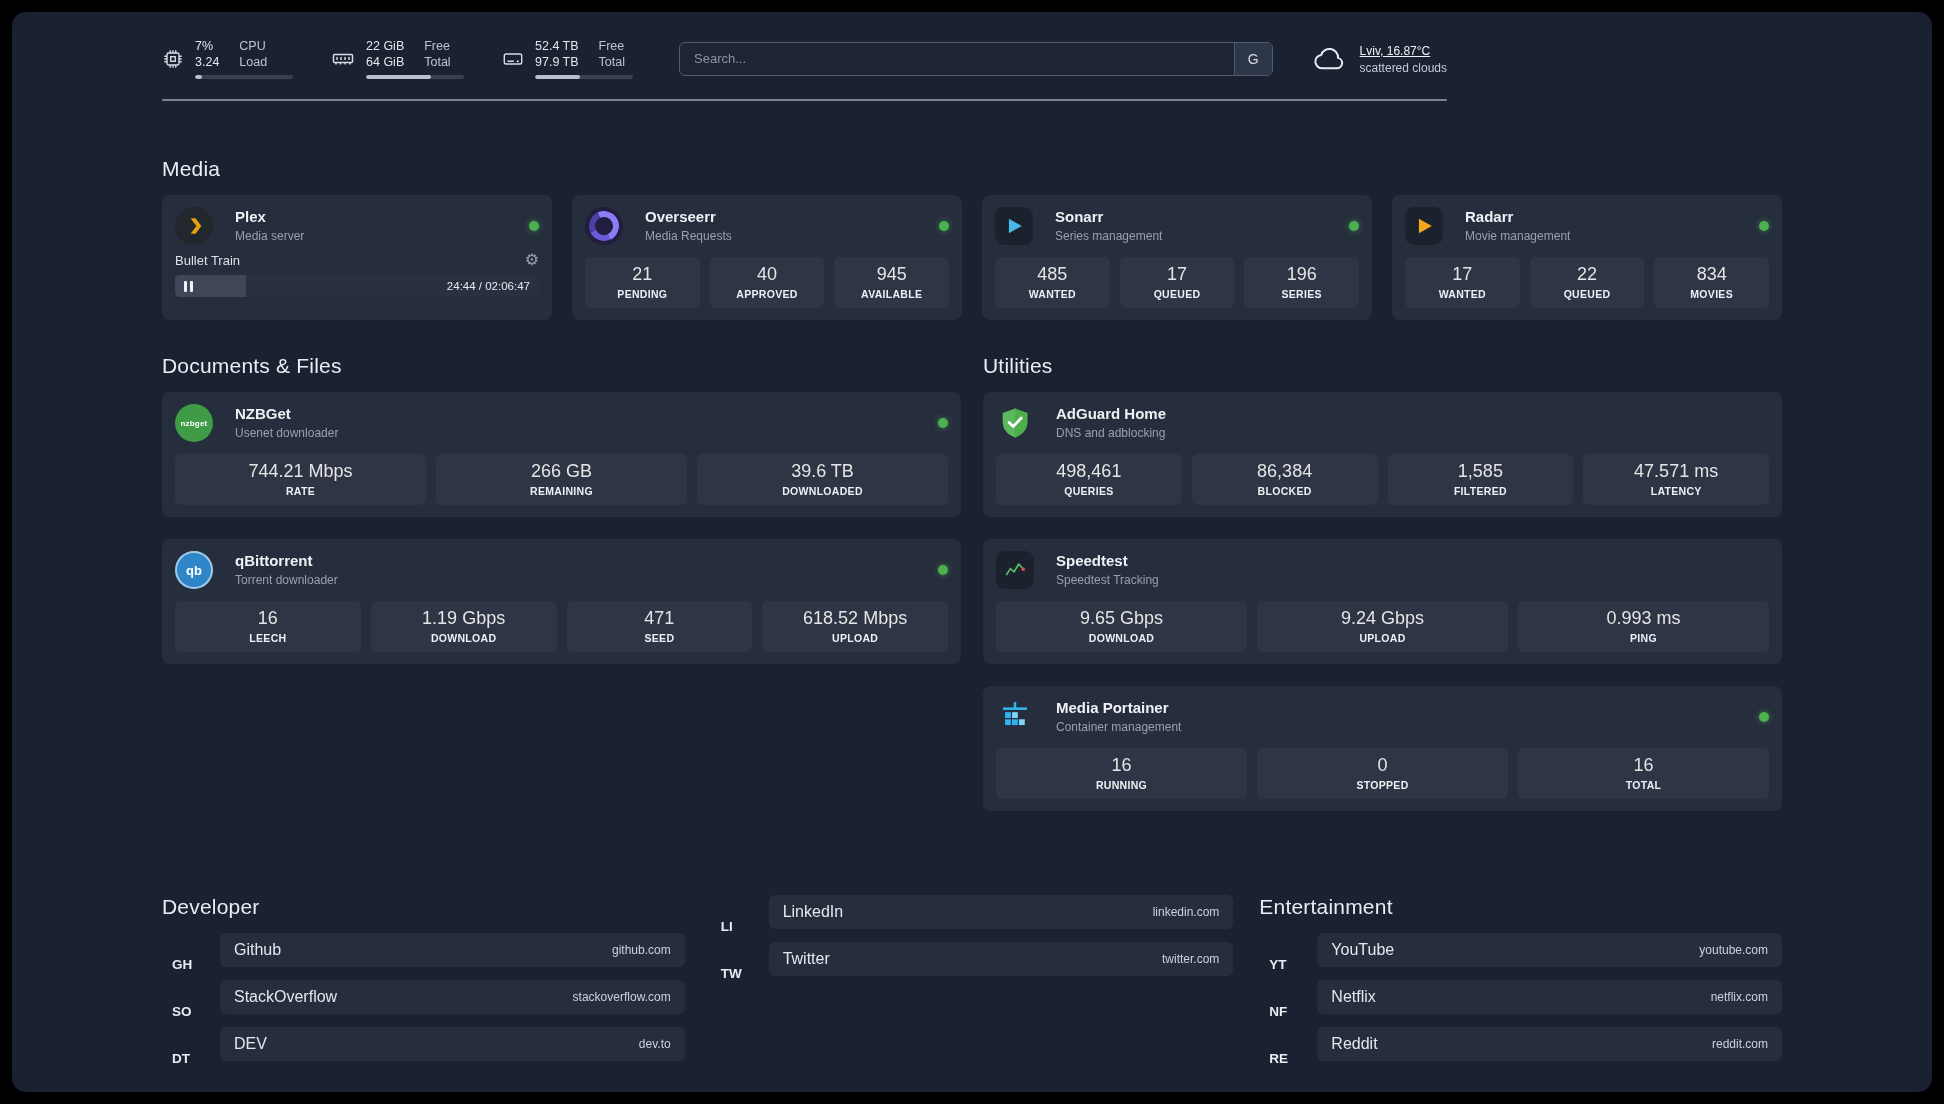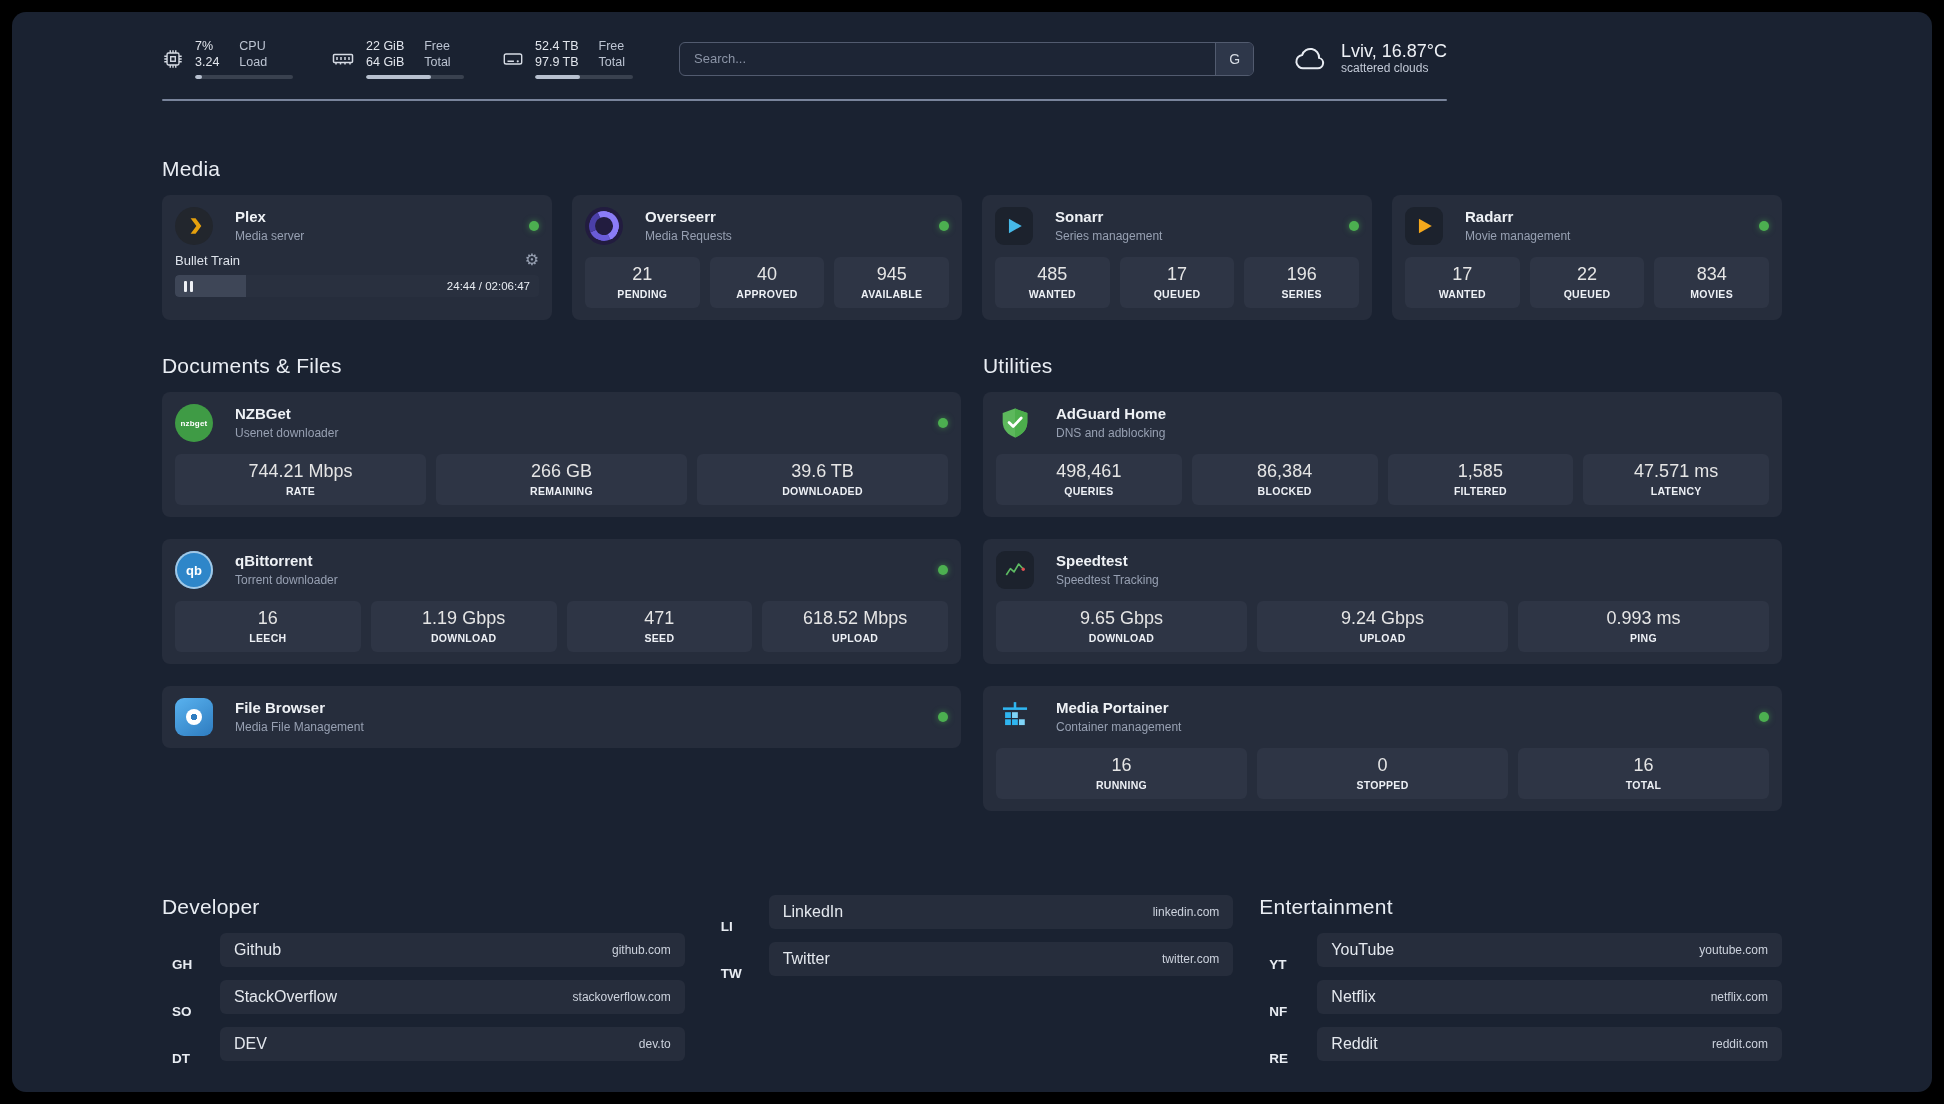--- a/index.html
+++ b/index.html
@@ -33,21 +33,21 @@
   }
   .searchbox input::placeholder { color: #8b94a6; }
   .search-btn {
     position: absolute; top: 1px; right: 1px; bottom: 1px; width: 38px;
     background: #2e374a; border-left: 1px solid #525b6f; border-radius: 0 5px 5px 0;
     display: flex; align-items: center; justify-content: center;
     color: #d5dae2; font-size: 14px; cursor: pointer;
   }
 
   .weather { display: flex; align-items: center; gap: 13px; flex: none; }
-  .weather-line1 { font-size: 18px; color: #eef1f6; line-height: 18px; }
+  .weather-line1 { font-size: 12px; color: #eef1f6; line-height: 18px; text-decoration: underline; }
   .weather-line2 { font-size: 12px; color: #c3cad7; line-height: 16px; }
 
   .divider { margin-top: 20px; border-bottom: 2px solid #79849b; border-radius: 1px; }
 
   
   .section-title { font-size: 21px; font-weight: 500; color: #e9edf3; letter-spacing: .2px; margin-bottom: 14px; }
   .media-title { margin-top: 56px; }
 
   .media-grid { display: grid; grid-template-columns: repeat(4, 1fr); gap: 20px; }
   .two-col { display: grid; grid-template-columns: 1fr 1fr; gap: 0 22px; margin-top: 34px; align-items: start; }
@@ -368,30 +368,20 @@
                 <div class="stat-value">471</div>
                 <div class="stat-label">SEED</div>
               </div>
             <div class="stat">
                 <div class="stat-value">618.52 Mbps</div>
                 <div class="stat-label">UPLOAD</div>
               </div>
           </div>
         </div>
 
-        <div class="card">
-          <div class="card-head">
-            <span class="app-icon icon-fb"></span>
-            <div class="app-meta">
-              <div class="app-name">File Browser</div>
-              <div class="app-sub">Media File Management</div>
-            </div>
-            <span class="status-dot"></span>
-          </div>
-        </div>
       </div>
 
       <div class="col">
         <h2 class="section-title">Utilities</h2>
 
         <div class="card">
           <div class="card-head">
             <span class="app-icon icon-adg">
                 <svg viewBox="0 0 24 24" width="34" height="34">
                   <path d="M12 1.8l8.7 3.1v6.3c0 5.5-3.7 9.3-8.7 11-5-1.7-8.7-5.5-8.7-11V4.9z" fill="#5cb85c"></path>

